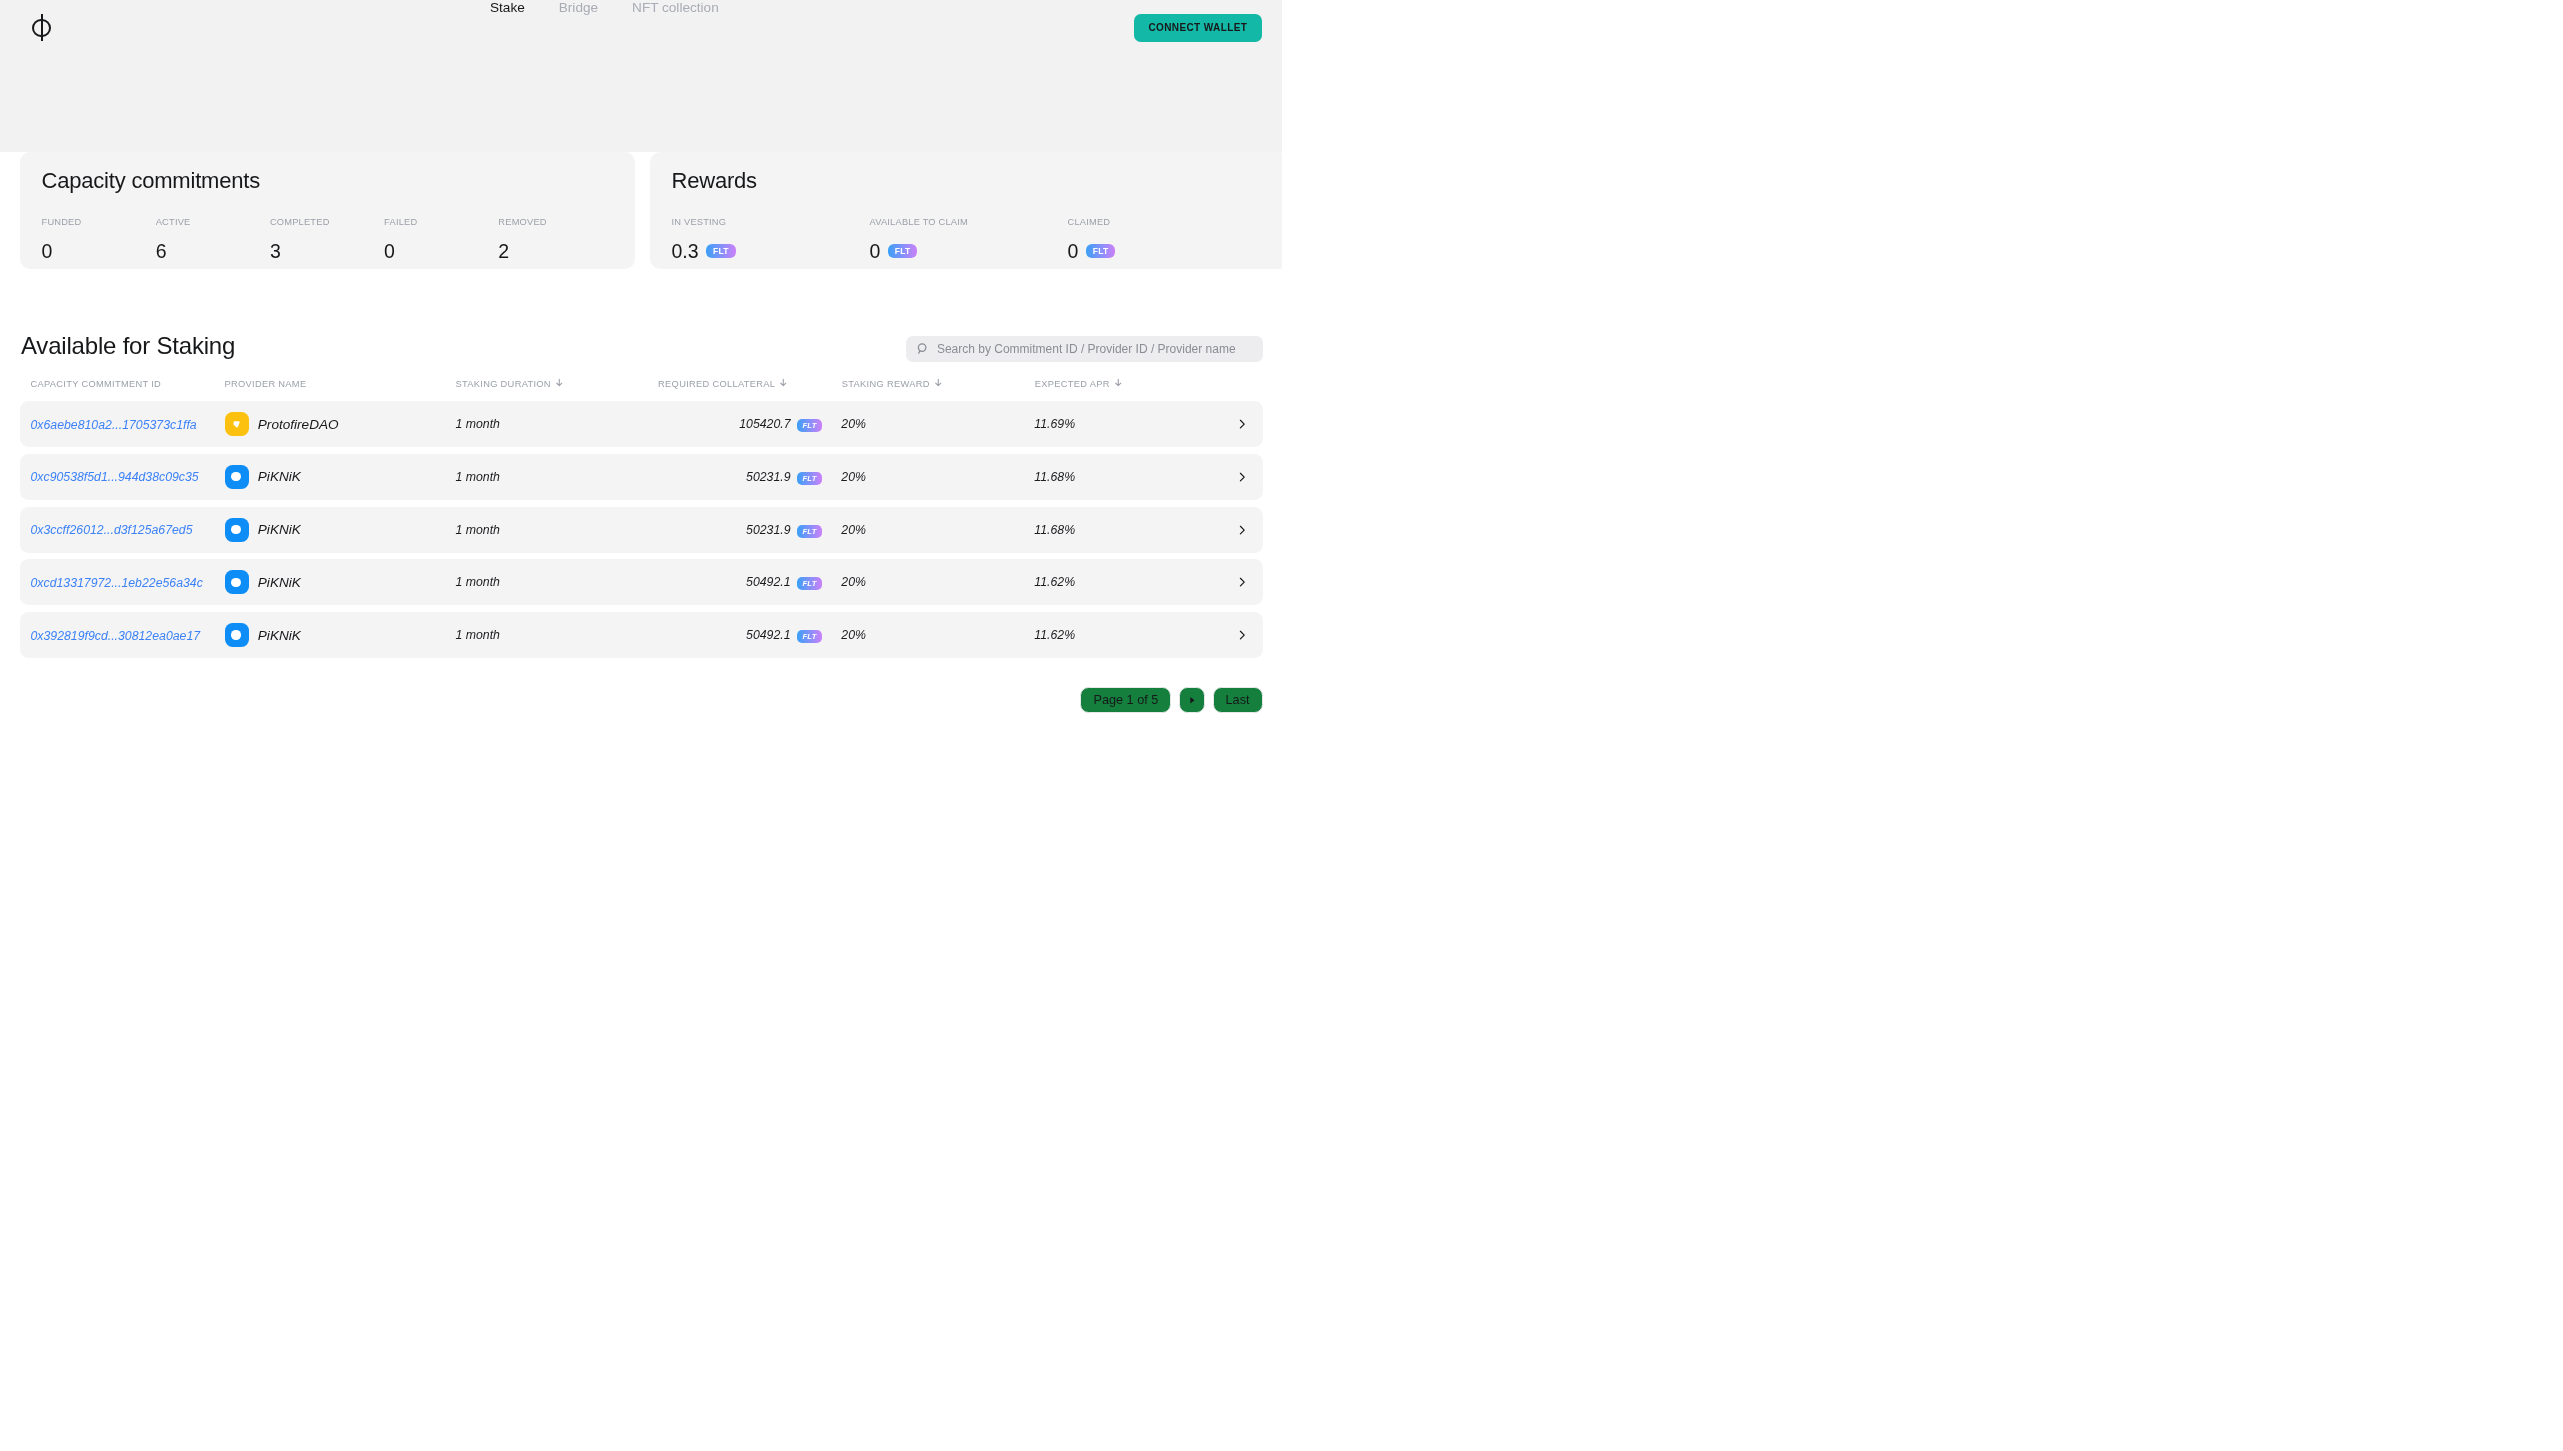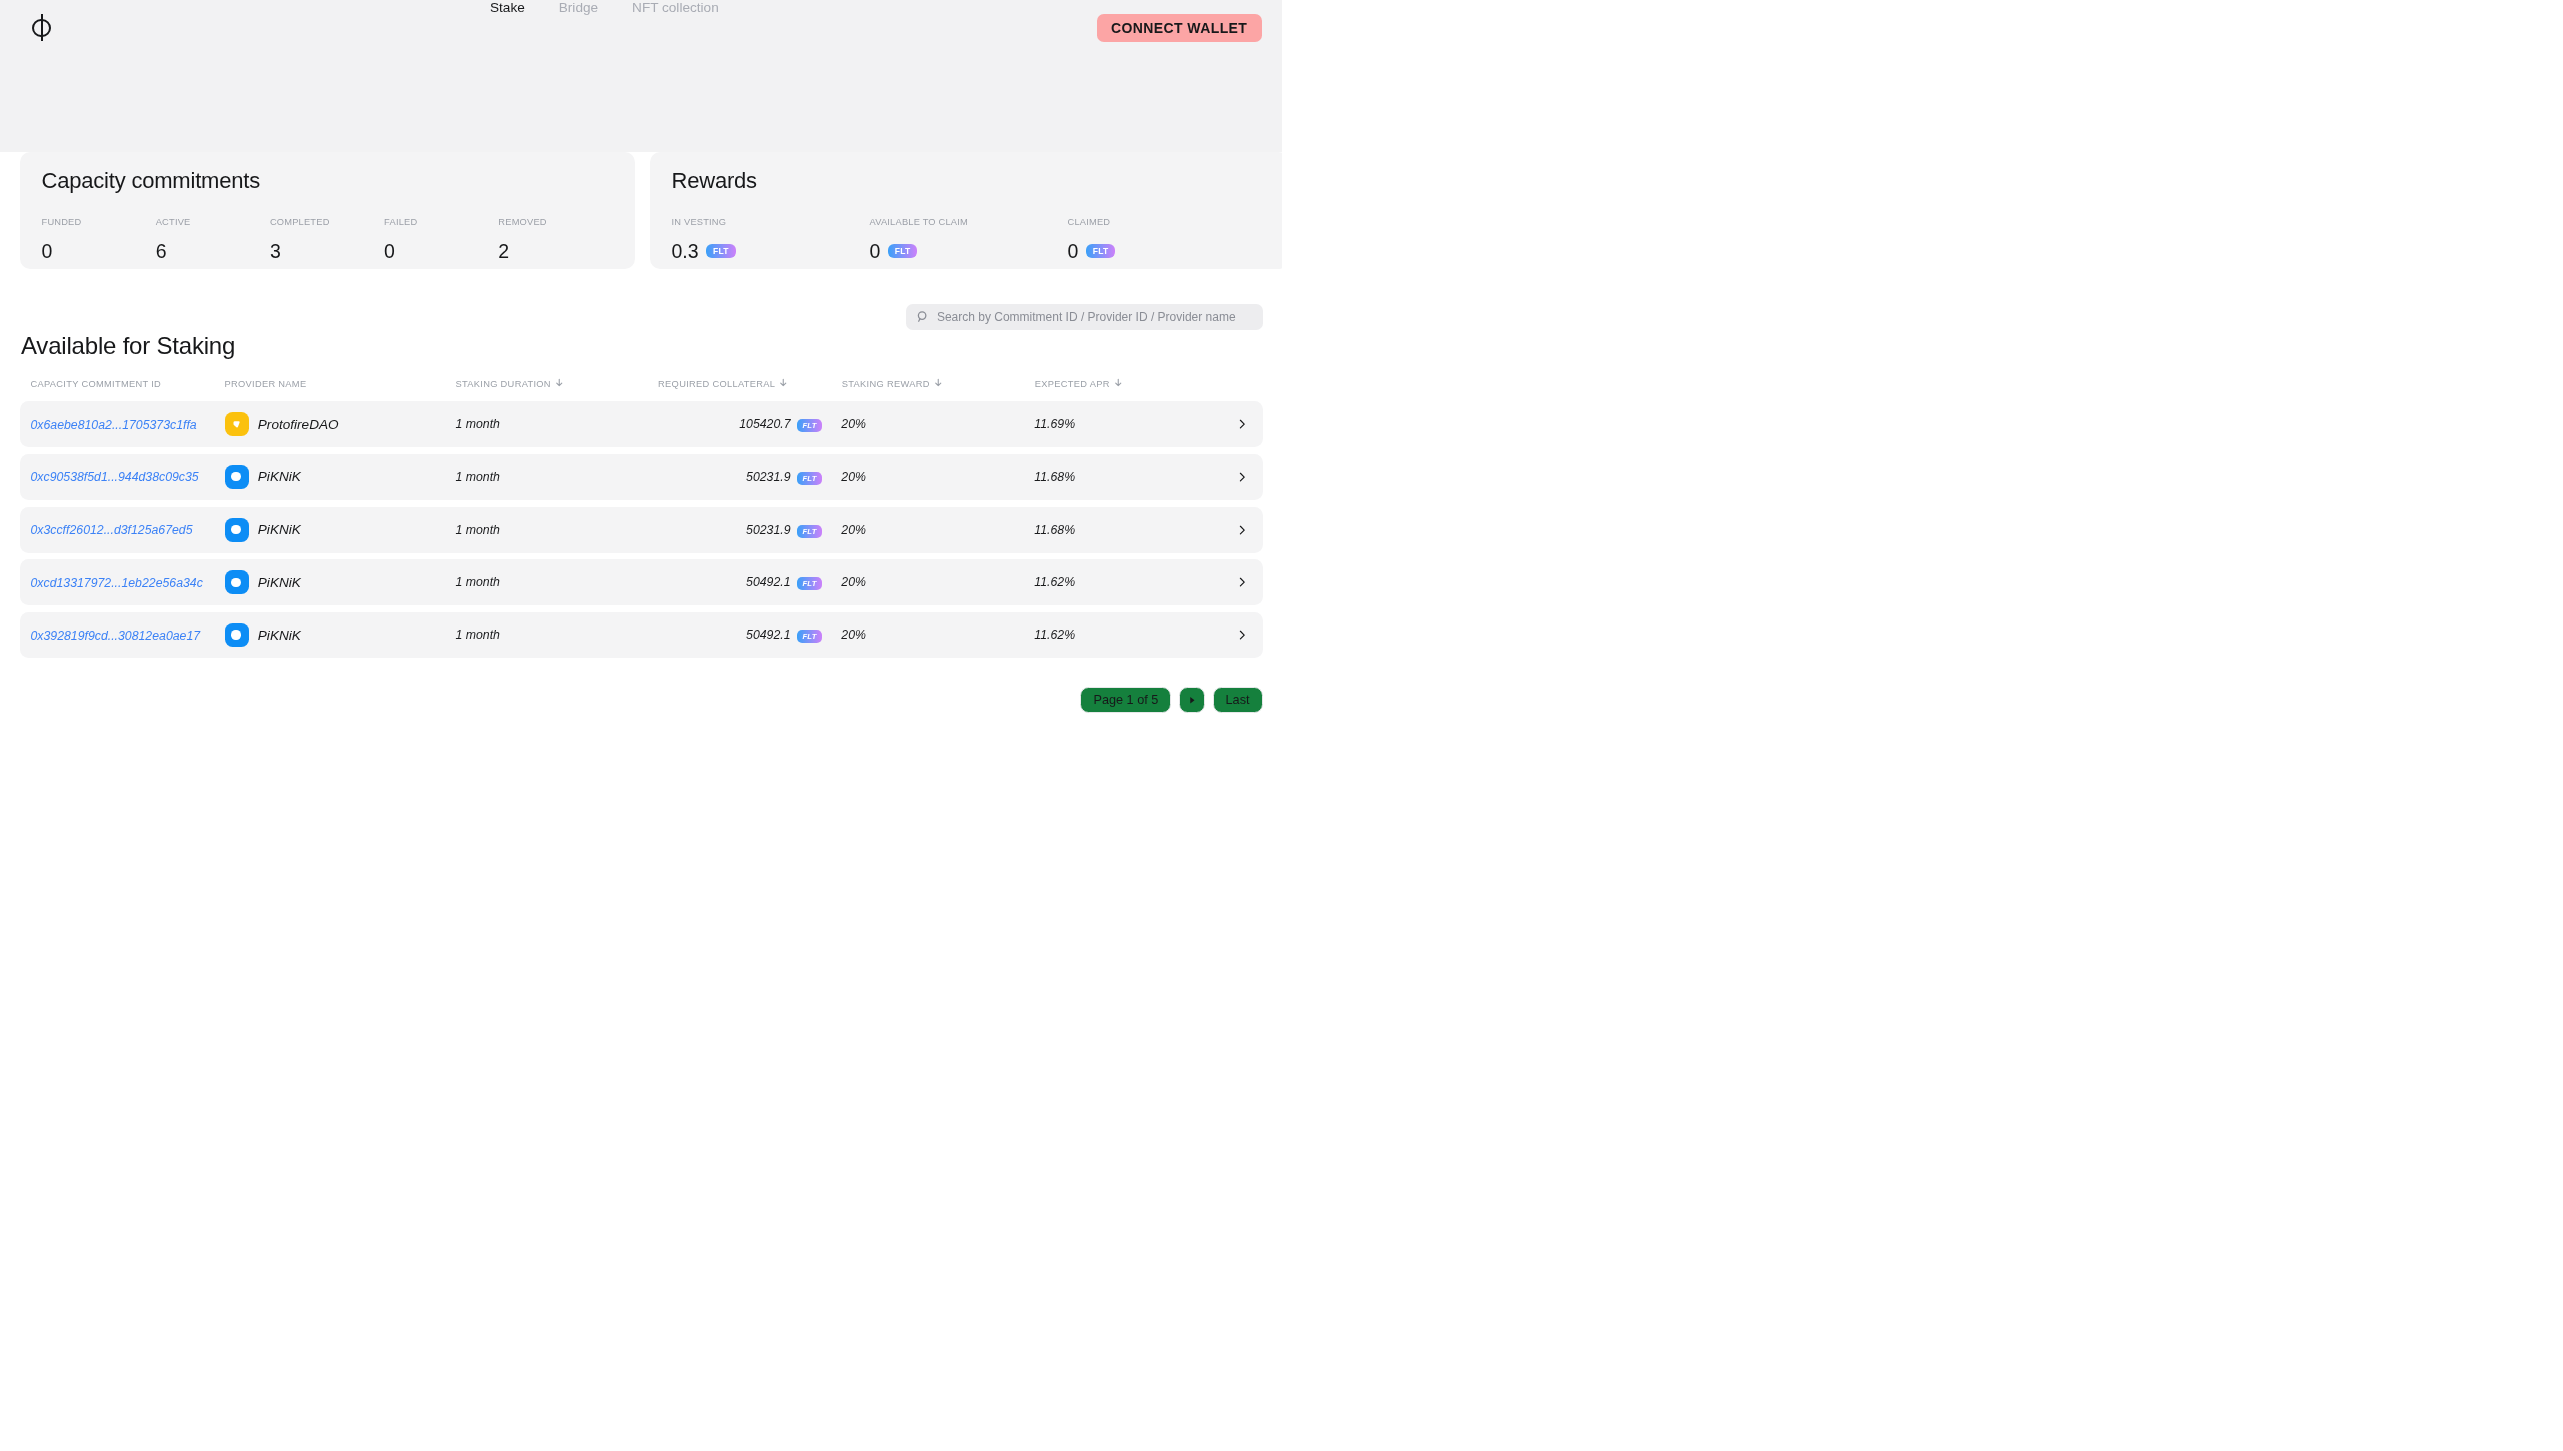--- a/index.html
+++ b/index.html
@@ -17,21 +17,21 @@
   .logo { position:absolute; left:32px; top:14.4px; width:18.6px; height:27px; }
   .logo .stem { position:absolute; left:8.5px; top:0; width:2px; height:27px; background:#17181a; }
   .logo .ring { position:absolute; left:0; top:4.2px; width:18.6px; height:18.6px;
     border:2px solid #17181a; border-radius:50%; }
 
   .tabs { position:absolute; left:490px; top:0; height:56px; display:flex; gap:34px; }
   .tab { font-size:13.6px; color:#a9acb4; cursor:pointer; white-space:nowrap; }
   .tab.active { color:#17181a; }
 
   .connect-btn { position:absolute; right:20.3px; top:13.6px; height:28px; padding:0 14.4px;
-    background:#fca5a5; border:none; border-radius:6.8px; font-size:14px; font-weight:700;
+    background:#14b8a6; border:none; border-radius:6.8px; font-size:10px; font-weight:700;
     letter-spacing:0.4px; color:#17181a; cursor:pointer;
     font-family:"Liberation Sans","DejaVu Sans",sans-serif; }
 
   
   .cards { position:absolute; top:152px; left:19.5px; right:19.5px; display:flex; gap:15px; }
   .card { background:#f4f4f5; border-radius:10.2px; height:117px; padding:16px 22px; }
   .card.commitments { width:615px; }
   .card.rewards { flex:1; }
   .card-title { font-size:22px; font-weight:500; color:#17181a; letter-spacing:-0.2px; }
   .stats { display:flex; margin-top:23px; }
@@ -40,21 +40,21 @@
   .stat-label { font-size:9.3px; font-weight:500; color:#9b9fa7; letter-spacing:0.2px; }
   .stat-value { margin-top:12.7px; font-size:19.5px; color:#17181a; display:flex; align-items:center; gap:7.6px; }
 
   .flt-badge { background:linear-gradient(90deg,#3aa0f8,#cc81fa); color:#ffffff;
     font-size:8.5px; font-weight:700; letter-spacing:0.3px; padding:3.4px 6.8px 2.5px;
     border-radius:6px; line-height:1; }
 
   
   .section-title { position:absolute; top:332px; left:21px; font-size:24px; font-weight:500; letter-spacing:-0.2px; }
 
-  .search-box { position:absolute; top:304px; right:19.5px; width:357px; height:26px;
+  .search-box { position:absolute; top:336px; right:19.5px; width:357px; height:26px;
     background:#ededef; border-radius:6.8px; display:flex; align-items:center; padding:0 10.2px; }
   .search-box svg { flex:0 0 auto; margin-right:7.6px; }
   .search-box input { flex:1; border:none; outline:none; background:transparent;
     font-size:12px; color:#17181a; font-family:"Liberation Sans","DejaVu Sans",sans-serif; }
   .search-box input::placeholder { color:#8a8d95; }
 
   
   .thead { position:absolute; top:375px; left:19.5px; right:19.5px; height:17px;
     display:flex; align-items:center; padding:0 15.3px 0 11px;
     font-size:9.3px; font-weight:500; color:#9ba0a8; letter-spacing:0.3px; }

